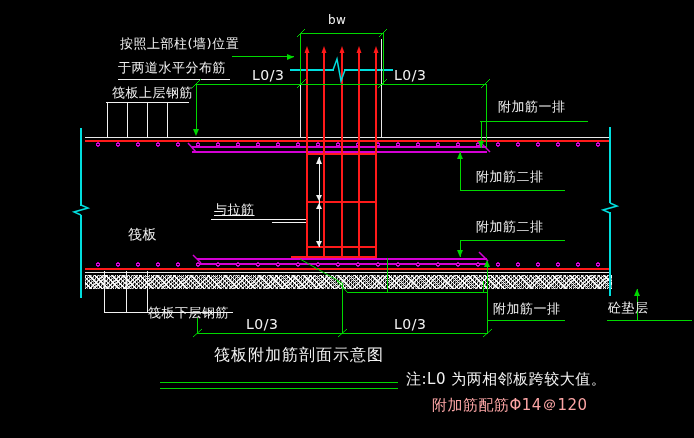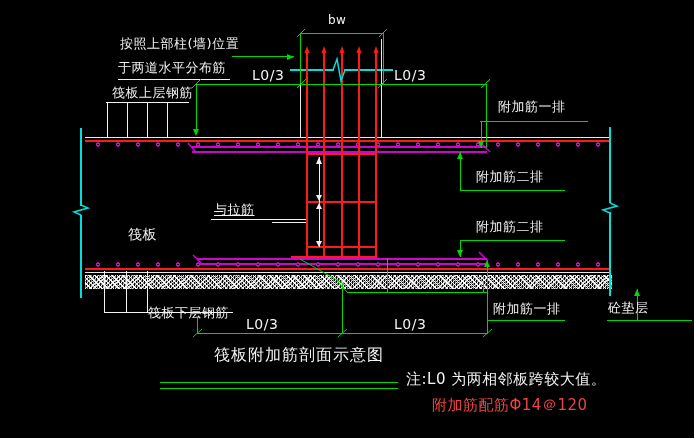--- a/index.html
+++ b/index.html
@@ -1,19 +1,19 @@
 <!DOCTYPE html>
 <html><head>
 <meta charset="utf-8">
 <style>
   html,body{margin:0;padding:0;background:#000;}
   #canvas{position:relative;width:694px;height:438px;background:#000;overflow:hidden;
           font-family:"DejaVu Sans","Liberation Sans",sans-serif;}
   .t{position:absolute;color:#f2f2f2;font-size:13px;line-height:1.15;white-space:nowrap;letter-spacing:.5px;}
-  .g{color:#ef4444;}
+  .g{color:#fca5a5;}
   .ln{position:absolute;}
   .dots{position:absolute;height:5px;
         background-image:radial-gradient(circle,#000 0 .7px,#dd00dd .7px 2px,rgba(0,0,0,0) 2.3px);
         background-size:20px 5px;background-repeat:repeat-x;}
   .speckle{position:absolute;background-color:#0a0a0a;
      background-image:
        repeating-linear-gradient(45deg,rgba(255,255,255,.95) 0 1px,rgba(0,0,0,0) 1px 4px),
        repeating-linear-gradient(-45deg,rgba(255,255,255,.85) 0 1px,rgba(0,0,0,0) 1px 3px),
        repeating-linear-gradient(90deg,rgba(255,255,255,.55) 0 1px,rgba(0,0,0,0) 1px 2px);}
   svg{position:absolute;left:0;top:0;}

